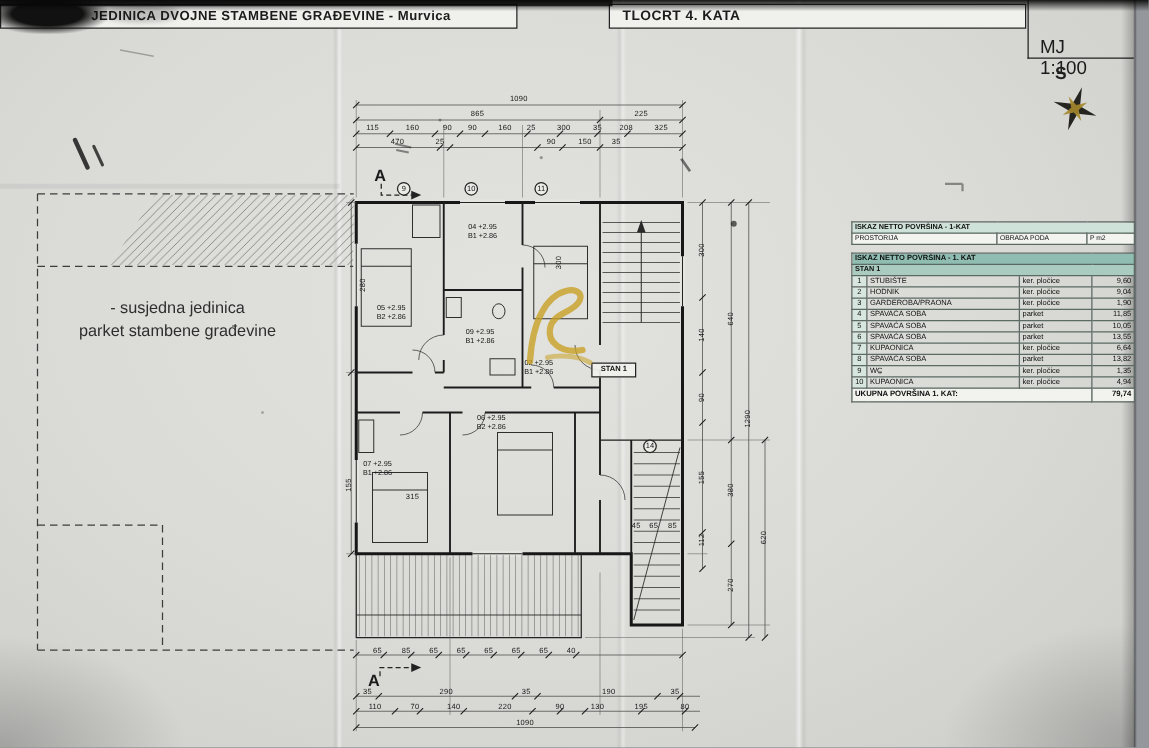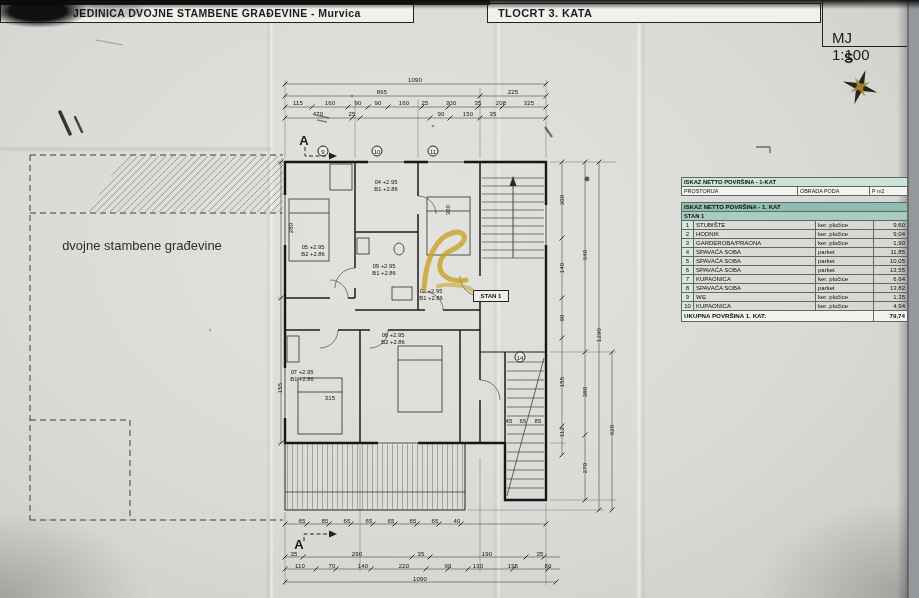--- a/index.html
+++ b/index.html
@@ -172,25 +172,26 @@
 
   <svg id="compass-svg" width="919" height="598" viewBox="0 0 919 598" style="z-index:3">
     <g transform="translate(860,87) rotate(18)">
       <path d="M0 -18L3.2 -3.2L18 0L3.2 3.2L0 18L-3.2 3.2L-18 0L-3.2 -3.2Z" fill="#26241f"></path>
       <path transform="rotate(45)" d="M0 -11L2.2 -2.2L11 0L2.2 2.2L0 11L-2.2 2.2L-11 0L-2.2 -2.2Z" fill="#a5872c" opacity="0.9"></path>
     </g>
   </svg>
   <span class="north-s">S</span>
 
   <div class="tbox-left">JEDINICA DVOJNE STAMBENE GRAĐEVINE - Murvica</div>
-  <div class="tbox-center">TLOCRT 3. KATA</div>
+  <div class="tbox-center">TLOCRT 4. KATA</div>
   <div class="mj">MJ 1:100</div>
 
   <div class="note">
-    <div>dvojne stambene građevine</div>
+    <div>- susjedna jedinica</div>
+    <div>parket stambene građevine</div>
   </div>
 
   <div id="plan-labels">
       <span class="dim" style="left: 415px; top: 80px;">1090</span>
       <span class="dim" style="left: 382px; top: 92px;">865</span>
       <span class="dim" style="left: 513px; top: 92px;">225</span>
       <span class="dim" style="left: 298px; top: 103px;">115</span>
       <span class="dim" style="left: 330px; top: 103px;">160</span>
       <span class="dim" style="left: 358px; top: 103px;">90</span>
       <span class="dim" style="left: 378px; top: 103px;">90</span>

